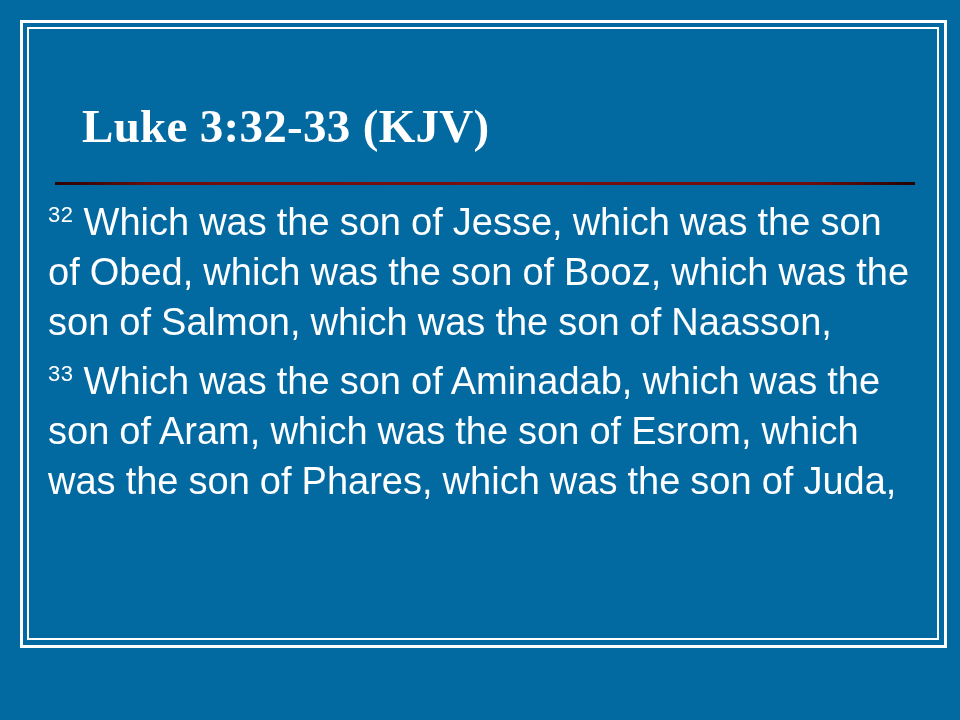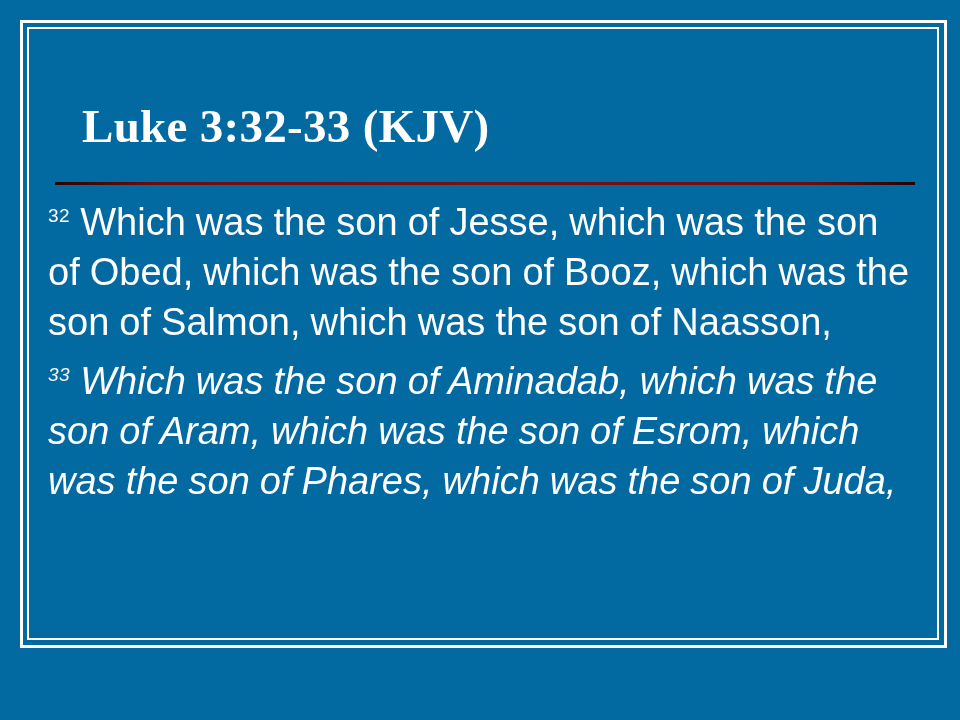--- a/index.html
+++ b/index.html
@@ -86,23 +86,23 @@
     margin: 0 0 9px 0;
     padding: 0;
     font-family: "Liberation Sans", sans-serif;
     font-weight: normal;
     font-size: 38px;
     line-height: 50px;
     color: #ffffff;
     text-align: left;
     word-spacing: -0.5px;
   }
-  .verse-para:last-child { margin-bottom: 0; font-style: italic; }
+  .verse-para:last-child { margin-bottom: 0; }
   .verse-num {
-    font-size: 19px;
+    font-size: 22px;
     vertical-align: 13px;
     line-height: 0;
     letter-spacing: 0.5px;
     text-align: right;
   }
   .verse-text { }
 </style>
 </head>
 <body>
 

